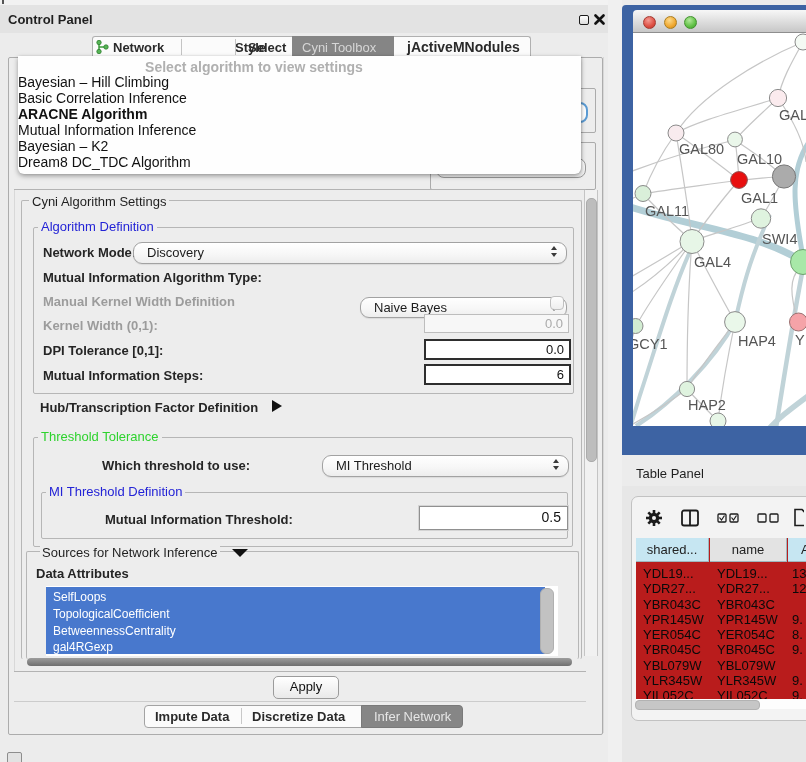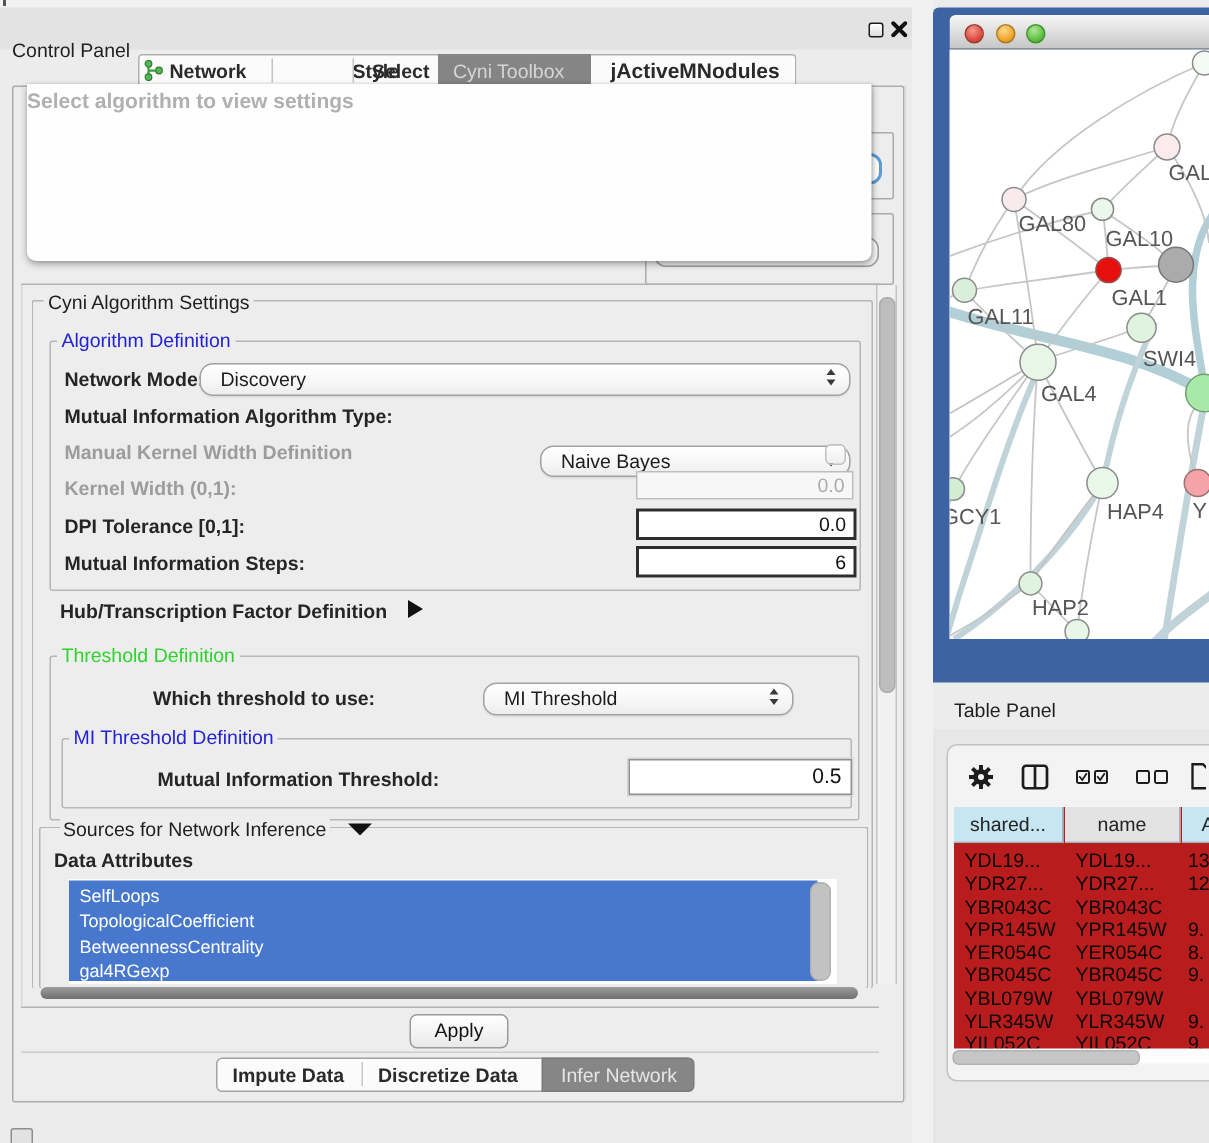--- a/index.html
+++ b/index.html
@@ -19,21 +19,21 @@
   .gtitle{position:absolute;top:-8px;font-size:13px;background:#ededed;padding:0 3px;white-space:nowrap;}
 </style>
 </head>
 <body>
 <div id="root">
 
   <div class="abs" style="left:0;top:0;width:806px;height:762px;background:#ececec;"></div>
   <div class="abs" style="left:0;top:0;width:622px;height:5px;background:#f2f2f2;"></div>
   <div class="abs" style="left:2px;top:0;width:2px;height:4px;background:#555;"></div>
   <div class="abs" style="left:0;top:5px;width:617px;height:28px;background:#e3e3e3;"></div>
-  <div class="abs lbl" style="left:8px;top:26px;">Control Panel</div>
+  <div class="abs lbl" style="left:8px;top:12px;font-weight:bold;">Control Panel</div>
   <div class="abs" style="left:579px;top:15px;width:8px;height:8px;border:1.5px solid #1c1c1c;border-radius:2px;background:linear-gradient(#fff,#ddd);"></div>
   <svg class="abs" style="left:594px;top:14px;" width="11" height="11" viewBox="0 0 11 11">
       <path d="M1.5,1.5 L9.5,9.5 M9.5,1.5 L1.5,9.5" stroke="#111" stroke-width="2.6" stroke-linecap="round"></path>
     </svg>
 
   <div class="abs" style="left:8px;top:57px;width:593px;height:676px;border:1px solid #acacac;background:#ededed;border-radius:2px;"></div>
   <div class="abs" style="left:603px;top:57px;width:1px;height:676px;background:#d8d8d8;"></div>
 
   <div class="abs" style="left:430px;top:88px;width:164px;height:43px;border:1px solid #ababab;border-radius:2px;"></div>
   <div class="abs" style="left:436px;top:102px;width:152px;height:21px;border:2.5px solid #5b9bd3;border-radius:8px;background:#fff;box-sizing:border-box;"></div>
@@ -80,24 +80,24 @@
   <div class="abs blbl" style="left:43px;top:343px;">DPI Tolerance [0,1]:</div>
   <div class="field" style="left:424px;top:339px;width:138px;height:16px;border:2px solid #2e2e2e;padding:1px 5px 0 0;">0.0</div>
 
   <div class="abs blbl" style="left:43px;top:368px;">Mutual Information Steps:</div>
   <div class="field" style="left:424px;top:364px;width:138px;height:16px;border:2px solid #2e2e2e;padding:1px 5px 0 0;">6</div>
 
   <div class="abs blbl" style="left:40px;top:400px;">Hub/Transcription Factor Definition</div>
   <div class="abs" style="left:272px;top:400px;width:0;height:0;border-top:6.5px solid transparent;border-bottom:6.5px solid transparent;border-left:10px solid #111;"></div>
 
   <div class="group" style="left:33px;top:437px;width:538px;height:108px;"></div>
-  <div class="gtitle" style="left:38px;top:429px;color:#2ed32e;background:#ededed;">Threshold Definition</div>
+  <div class="gtitle" style="left:38px;top:429px;color:#2ed32e;background:#ededed;">Threshold Tolerance</div>
 
   <div class="abs blbl" style="left:102px;top:458px;">Which threshold to use:</div>
-  <div class="combo" style="left:322px;top:455px;width:205px;height:20px;">
+  <div class="combo" style="left:322px;top:455px;width:205px;height:20px;padding-left:40px;">
     <div class="ctext">MI Threshold</div>
     <div class="spin" style="top:3px;">
         <div class="up"></div>
         <div class="dn"></div>
       </div>
   </div>
 
   <div class="group" style="left:41px;top:492px;width:525px;height:45px;"></div>
   <div class="gtitle" style="left:46px;top:484px;color:#2323d6;background:#ededed;">MI Threshold Definition</div>
 
@@ -140,21 +140,22 @@
   <div class="abs lbl" style="left:113px;top:40px;font-weight:bold;color:#2a2a2a;">Network</div>
   <div class="abs" style="left:181px;top:39px;width:1px;height:16px;background:#c4c4c4;"></div>
   <div class="abs lbl" style="left:193px;top:40px;font-weight:bold;color:#2a2a2a;margin-left:42px;">Style</div>
   <div class="abs" style="left:235px;top:39px;width:1px;height:16px;background:#c4c4c4;"></div>
   <div class="abs lbl" style="left:248px;top:40px;font-weight:bold;color:#2a2a2a;">Select</div>
   <div class="abs" style="left:292px;top:36px;width:102px;height:22px;background:#858585;"></div>
   <div class="abs lbl" style="left:302px;top:40px;color:#d6d6d6;">Cyni Toolbox</div>
   <div class="abs" style="left:407px;top:39px;font-size:14px;font-weight:bold;color:#2a2a2a;white-space:nowrap;">jActiveMNodules</div>
 
   <div class="abs" style="left:18px;top:56px;width:563px;height:118px;background:#fefefe;border-radius:0 0 6px 6px;box-shadow:0 2px 5px rgba(0,0,0,0.35),1px 0 2px rgba(0,0,0,0.12);"></div>
-  <div class="abs" style="left:18px;top:59px;width:472px;text-align:left;font-size:14px;font-weight:bold;color:#b0b0b0;">Select algorithm to view settings</div>
+  <div class="abs" style="left:18px;top:59px;width:472px;text-align:center;font-size:14px;font-weight:bold;color:#b0b0b0;">Select algorithm to view settings</div>
+  <div class="abs" style="left:18px;top:74px;font-size:14px;color:#111;line-height:16.1px;white-space:nowrap;">Bayesian – Hill Climbing<br>Basic Correlation Inference<br><b>ARACNE Algorithm</b><br>Mutual Information Inference<br>Bayesian – K2<br>Dream8 DC_TDC Algorithm</div>
 
   <div class="abs" style="left:7px;top:752px;width:13px;height:10px;border:1px solid #8d8d8d;border-radius:2px;background:#e2e2e2;"></div>
 
   <div class="abs" style="left:616px;top:372px;width:0;height:0;border-top:3px solid transparent;border-bottom:3px solid transparent;border-right:5px solid #6b6b6b;"></div>
 
   <div class="abs" style="left:608px;top:0;width:14px;height:762px;background:#f0f0f0;"></div>
   <div class="abs" style="left:622px;top:5px;width:184px;height:450px;background:#3d63a3;border-radius:4px 0 0 0;"></div>
   <div class="abs" style="left:633px;top:10px;width:173px;height:22px;background:linear-gradient(#f7f7f7,#c7c7c7);border-radius:4px 0 0 0;border-bottom:1px solid #8e8e8e;"></div>
   <div class="abs" style="left:643px;top:16px;width:11px;height:11px;border-radius:50%;background:radial-gradient(circle at 40% 30%,#f49a92,#dd4f43 60%,#b8362c);border:0.5px solid #a33a31;"></div>
   <div class="abs" style="left:663.5px;top:16px;width:11px;height:11px;border-radius:50%;background:radial-gradient(circle at 40% 30%,#fcd98a,#f0a830 60%,#c9851a);border:0.5px solid #ab7d1e;"></div>

